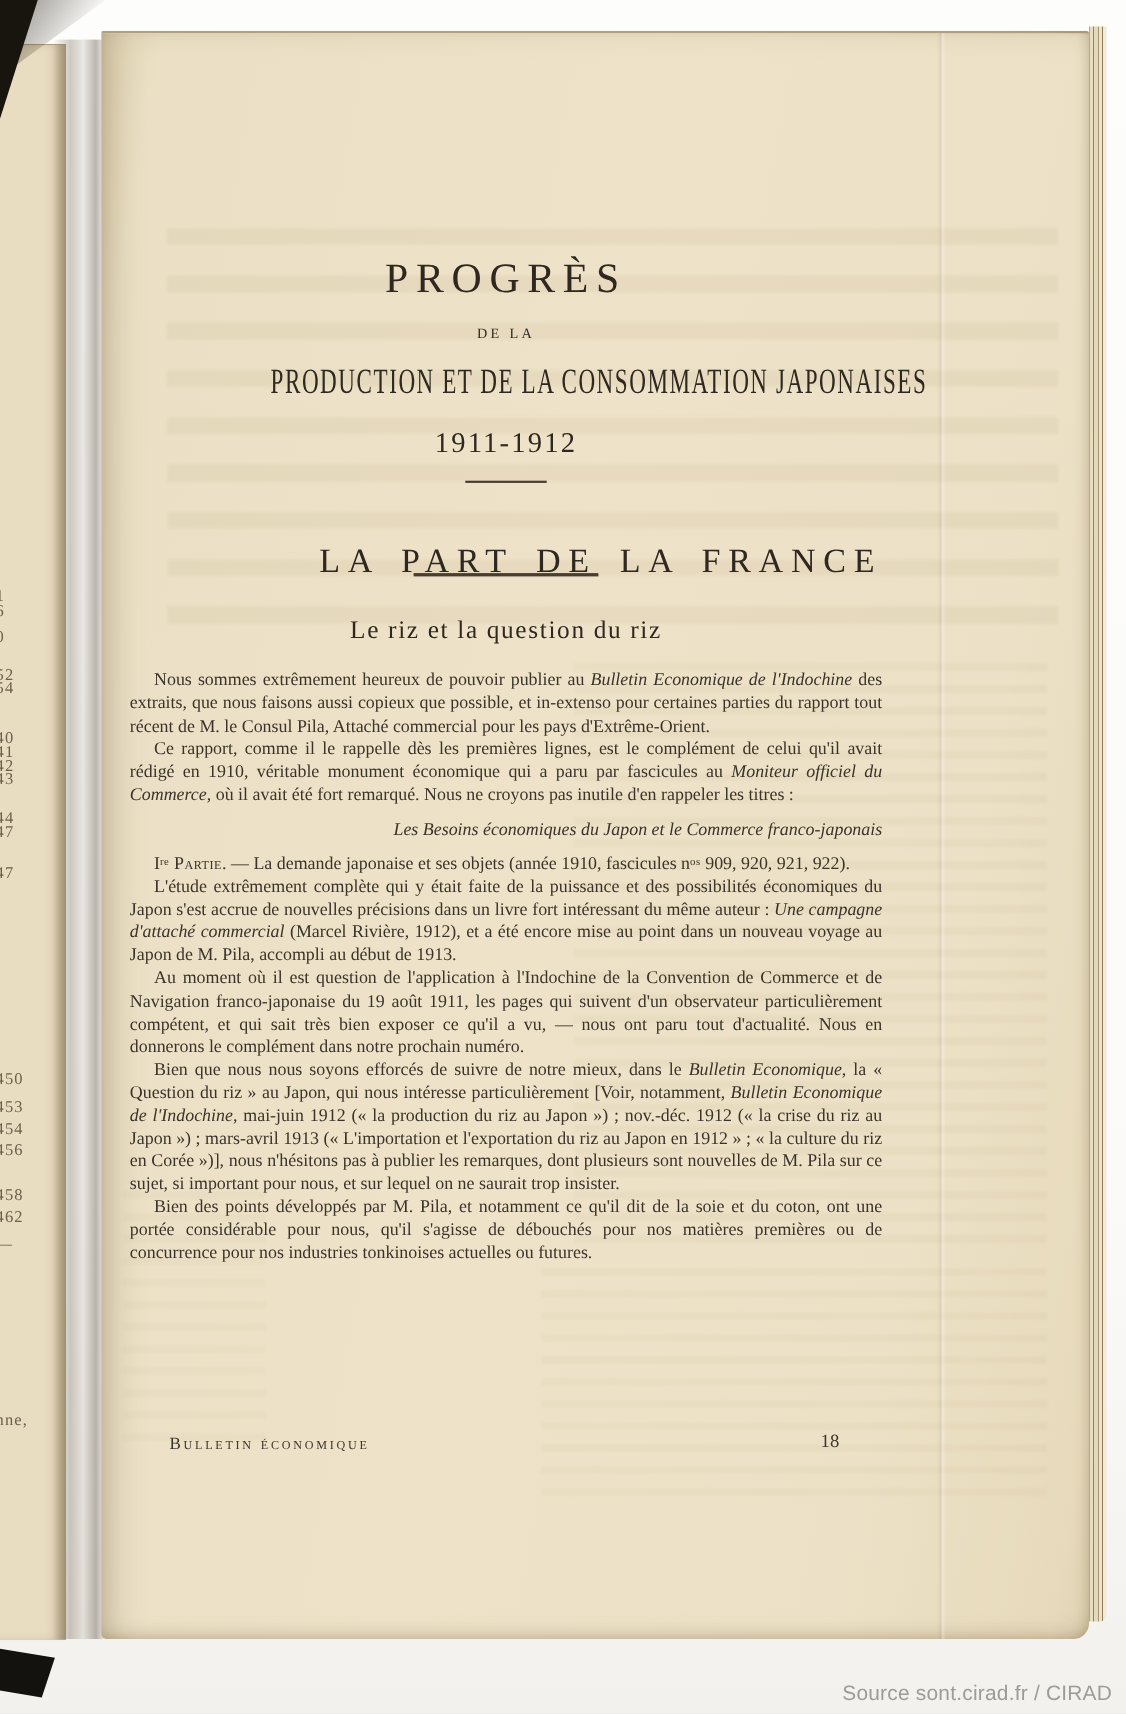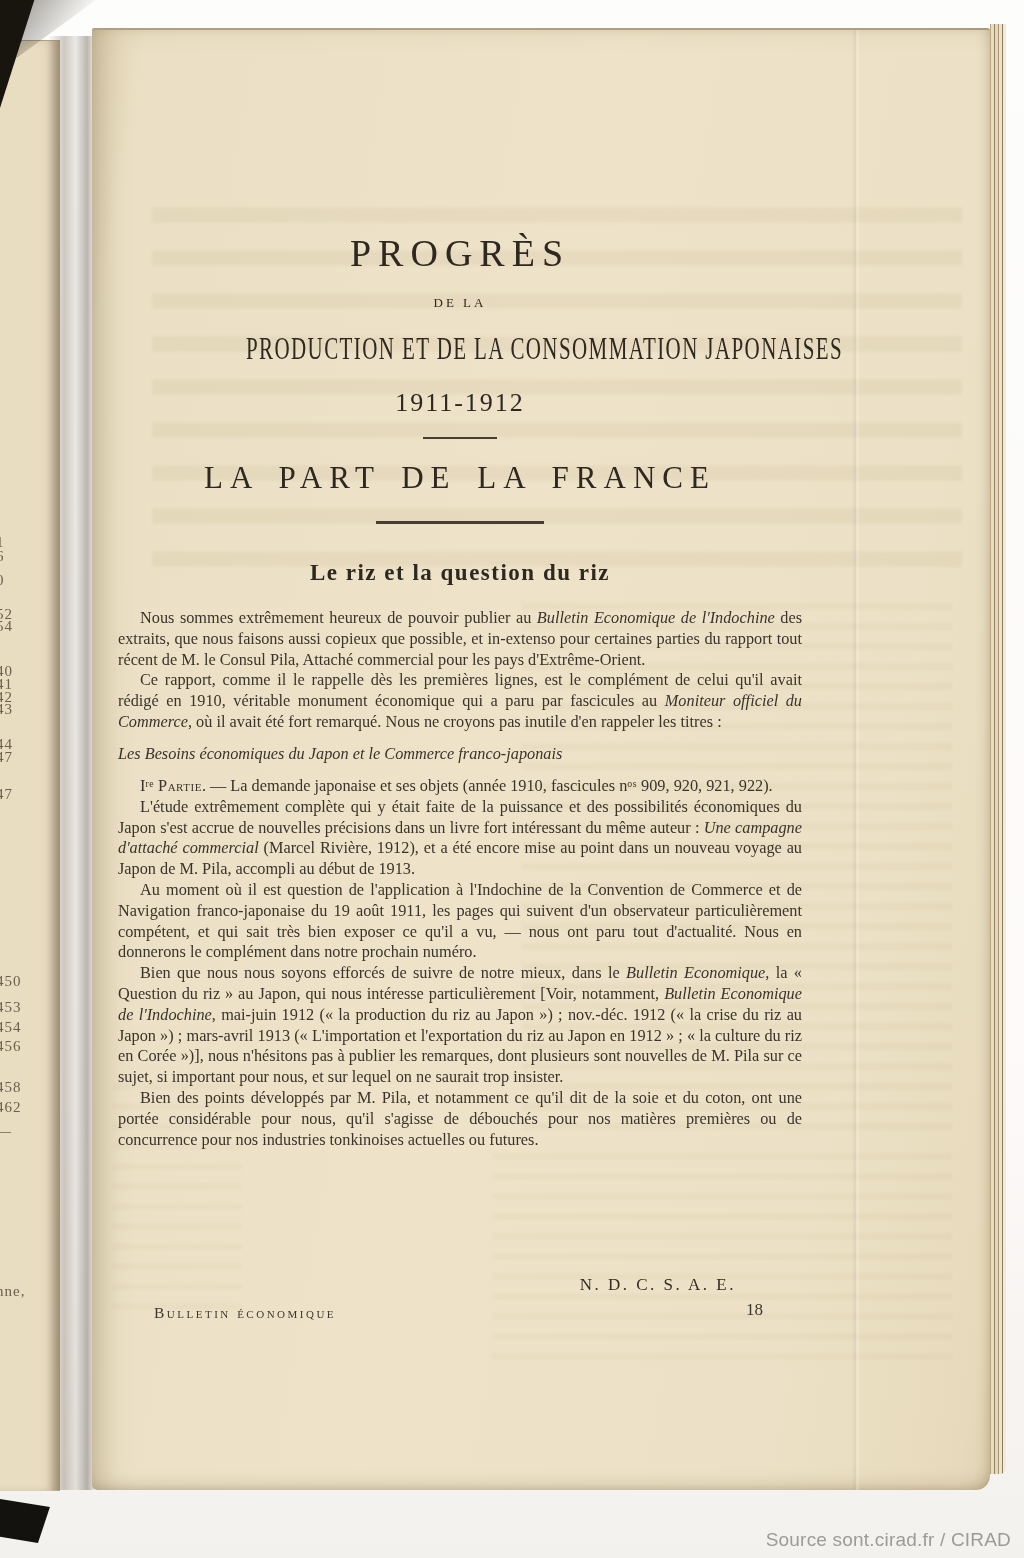--- a/index.html
+++ b/index.html
@@ -54,29 +54,29 @@
   .text-col{position:absolute;left:26px;top:0;width:684px;height:100%;color:#3c352b;z-index:3;margin-top:23px;}
   .t-line{position:absolute;width:100%;text-align:center;color:#2e2820;white-space:nowrap;}
   .t-progres{top:178px;font-size:38px;letter-spacing:7px;}
   .t-dela{top:242px;font-size:13px;letter-spacing:3px;}
   .t-main{top:278px;font-size:30px;letter-spacing:2px;}
   .t-main .squeeze{display:inline-block;transform:scale(.70,1.08);transform-origin:50% 50%;white-space:nowrap;}
   .t-years{top:335px;font-size:26px;letter-spacing:2px;}
   .rule{position:absolute;height:2px;background:#473e31;}
   .rule-1{top:384px;left:305px;width:74px;}
   .rule-2{top:468px;left:258px;width:168px;height:3px;}
-  .t-subtitle{top:407px;font-size:31px;letter-spacing:7px;word-spacing:6px;}
-  .t-section{top:507px;font-size:23px;font-weight:bold;letter-spacing:1.5px;}
+  .t-subtitle{top:439px;font-size:31px;letter-spacing:7px;word-spacing:6px;text-align:right;}
+  .t-section{top:507px;font-size:23px;font-weight:normal;letter-spacing:1.5px;}
   .article{
     position:absolute;top:555px;left:0;width:684px;
     font-size:16.3px;line-height:20.8px;text-align:justify;
     color:#3a332a;hyphens:auto;
   }
   .article p{margin:0;text-indent:22px;}
-  .article p.par-center{text-align:left;text-indent:0;margin:11px 0 9px;}
+  .article p.par-center{text-align:right;text-indent:0;margin:11px 0 9px;}
   .seg-i{font-style:italic;}
   .seg-sc{font-variant:small-caps;letter-spacing:.5px;}
   .seg-sup{font-size:.60em;vertical-align:.45em;letter-spacing:.5px;}
   .signature{
     position:absolute;top:1222px;left:0;width:684px;text-align:right;
     padding-right:0;box-sizing:border-box;font-size:17px;letter-spacing:2.5px;color:#332c22;
   }
   .signature .inner{display:inline-block;margin-right:66px;}
   .footer-journal{
     position:absolute;top:1251px;left:36px;font-variant:small-caps;
@@ -155,21 +155,20 @@
           <p><span>Nous sommes extrêmement heureux de pouvoir publier au </span><span class="seg-i">Bulletin Economique de l'Indochine</span><span> des extraits, que nous faisons aussi copieux que possible, et in-extenso pour certaines parties du rapport tout récent de M. le Consul Pila, Attaché commercial pour les pays d'Extrême-Orient.</span></p>
           <p><span>Ce rapport, comme il le rappelle dès les premières lignes, est le complément de celui qu'il avait rédigé en 1910, véritable monument économique qui a paru par fascicules au </span><span class="seg-i">Moniteur officiel du Commerce</span><span>, où il avait été fort remarqué. Nous ne croyons pas inutile d'en rappeler les titres :</span></p>
           <p class="par-center"><span class="seg-i">Les Besoins économiques du Japon et le Commerce franco-japonais</span></p>
           <p><span>I</span><span class="seg-sup">re</span><span> </span><span class="seg-sc">Partie</span><span>. — La demande japonaise et ses objets (année 1910, fascicules n</span><span class="seg-sup">os</span><span> 909, 920, 921, 922).</span></p>
           <p><span>L'étude extrêmement complète qui y était faite de la puissance et des possibilités économiques du Japon s'est accrue de nouvelles précisions dans un livre fort intéressant du même auteur : </span><span class="seg-i">Une campagne d'attaché commercial</span><span> (Marcel Rivière, 1912), et a été encore mise au point dans un nouveau voyage au Japon de M. Pila, accompli au début de 1913.</span></p>
           <p><span>Au moment où il est question de l'application à l'Indochine de la Convention de Commerce et de Navigation franco-japonaise du 19 août 1911, les pages qui suivent d'un observateur particulièrement compétent, et qui sait très bien exposer ce qu'il a vu, — nous ont paru tout d'actualité. Nous en donnerons le complément dans notre prochain numéro.</span></p>
           <p><span>Bien que nous nous soyons efforcés de suivre de notre mieux, dans le </span><span class="seg-i">Bulletin Economique</span><span>, la « Question du riz » au Japon, qui nous intéresse particulièrement [Voir, notamment, </span><span class="seg-i">Bulletin Economique de l'Indochine</span><span>, mai-juin 1912 (« la production du riz au Japon ») ; nov.-déc. 1912 (« la crise du riz au Japon ») ; mars-avril 1913 (« L'importation et l'exportation du riz au Japon en 1912 » ; « la culture du riz en Corée »)], nous n'hésitons pas à publier les remarques, dont plusieurs sont nouvelles de M. Pila sur ce sujet, si important pour nous, et sur lequel on ne saurait trop insister.</span></p>
           <p><span>Bien des points développés par M. Pila, et notamment ce qu'il dit de la soie et du coton, ont une portée considérable pour nous, qu'il s'agisse de débouchés pour nos matières premières ou de concurrence pour nos industries tonkinoises actuelles ou futures.</span></p>
         </div>
 
-      <div class="signature"><span class="inner">N. D. C. S. A. E.</span></div>
       <div class="footer-journal">Bulletin économique</div>
       <div class="footer-pageno">18</div>
     </div>
   </div>
 
   <div class="page-edges"></div>
   <div class="corner-tl-shadow"></div>
   <div class="corner-tl"></div>
   <div class="corner-bl"></div>
 

